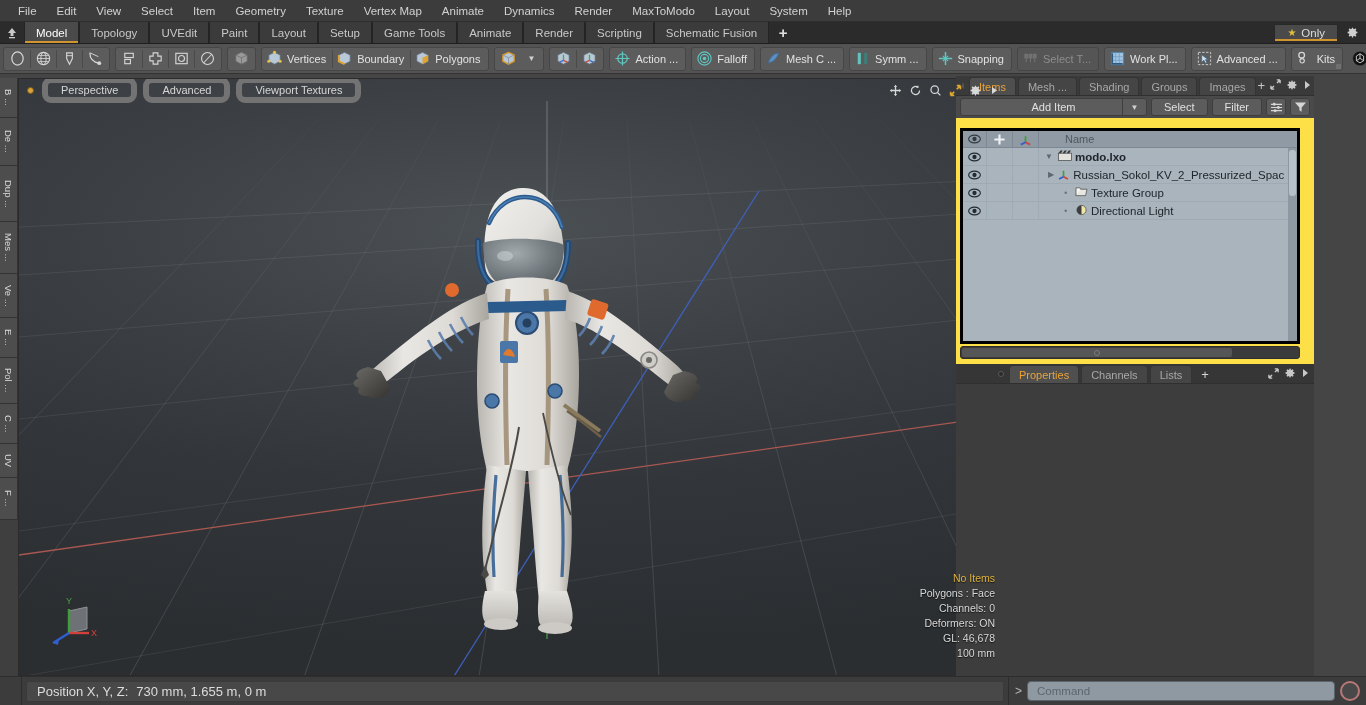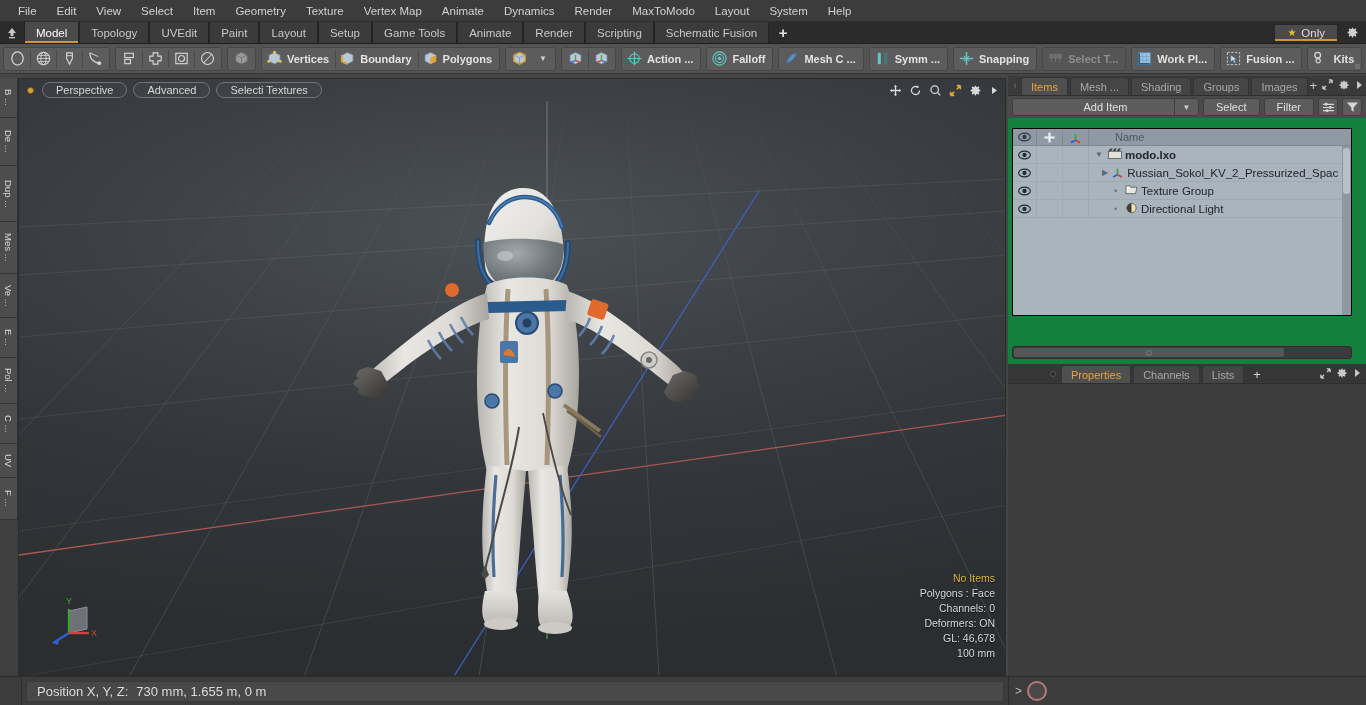--- a/index.html
+++ b/index.html
@@ -103,21 +103,21 @@
     padding: 0 1px;
   }
   .tbtn {
     height: 22px; min-width: 24px;
     display: flex; align-items: center; justify-content: center;
     gap: 4px;
     padding: 0 4px;
     font-size: 11px; color: #e2e2e2;
     white-space: nowrap;
   }
-  .tbtn.lbl { padding: 0 6px 0 3px; font-weight: bold; }
+  .tbtn.lbl { padding: 0 6px 0 3px; }
   .tbtn.dim { color: #8d8d8d; }
   .tsep { width: 1px; height: 18px; background: #4a4a4a; }
   .tbtn svg { display: block; }
   .tcaret { font-size: 8px; color: #d0d0d0; padding: 0 7px; }
 
   
   .vtabs {
     position: absolute; left: 0; top: 78px; width: 18px; height: 598px;
     background: #3f3f3f;
   }
@@ -155,21 +155,21 @@
     z-index: 6;
   }
   .vp-dot {
     width: 7px; height: 7px; border-radius: 50%;
     background: #d8a33a; margin-right: 8px;
     border: 1px solid #7c5c15;
   }
   .vp-pill {
     font-size: 11px; color: #d6d6d6;
     padding: 1px 13px;
-    border: 1px solid #737373;
+    border: 6px solid #737373;
     border-radius: 9px;
     margin-right: 6px;
     background: rgba(70,76,80,0.32);
     white-space: nowrap;
   }
   .vp-tools {
     position: absolute; right: 6px; top: 0; height: 22px;
     display: flex; align-items: center; gap: 7px;
     z-index: 6;
   }
@@ -183,23 +183,23 @@
     line-height: 15px;
     z-index: 6;
     text-shadow: 0 1px 1px rgba(0,0,0,0.7);
   }
   .vp-status .hot { color: #e0b23c; }
 
   .vp-gizmo { position: absolute; left: 28px; bottom: 22px; z-index: 6; }
 
   
   .rpanel {
-    position: absolute; left: 1008px; top: 76px;
+    position: absolute; left: 956px; top: 76px;
     width: 358px; height: 600px;
-    background: #15803d;
+    background: #fde047;
   }
   .ptabbar {
     height: 20px; display: flex; align-items: flex-end;
     background: #3a3a3a;
     padding-left: 4px;
     border-bottom: 1px solid #2f2f2f;
   }
   .ptabbar .pdot {
     width: 6px; height: 6px; border-radius: 50%;
     background: #2a2a2a; border: 1px solid #585858;
@@ -247,23 +247,23 @@
     font-size: 11px; color: #e0e0e0;
   }
   .iconbtn {
     width: 20px; height: 18px;
     background: #5c5c5c; border: 1px solid #3e3e3e; border-radius: 3px;
     display: flex; align-items: center; justify-content: center;
   }
 
   .itemlist {
     position: absolute; left: 4px; top: 52px;
-    width: 340px; height: 188px;
+    width: 340px; height: 216px;
     background: #a9b4bd;
-    border: 1px solid #000000;
+    border: 3px solid #000000;
     overflow: hidden;
   }
   .il-head {
     display: flex; height: 17px;
     background: #8f9aa4;
     border-bottom: 1px solid #7d8892;
     align-items: center;
   }
   .il-col { border-right: 1px solid #7d8892; height: 100%; display: flex; align-items: center; justify-content: center; }
   .il-c1 { width: 24px; } .il-c2 { width: 26px; } .il-c3 { width: 26px; }
@@ -602,21 +602,21 @@
         <span>Work Pl...</span>
       </div>
     </div>
 
     <div class="tgroup">
       <div class="tbtn lbl">
         <svg width="17" height="17" viewBox="0 0 18 18">
             <rect x="2.5" y="2.5" width="13" height="13" fill="none" stroke="#cfcfcf" stroke-width="1" stroke-dasharray="2.5 1.6"></rect>
             <path d="M6 5 L6 13 L8.3 10.8 L10 14 L11.6 13.2 L10 10.2 L13 10.2 Z" fill="#cfe0ee" stroke="#44637e" stroke-width="0.8"></path>
           </svg>
-        <span>Fusion ...</span>
+        <span>Advanced ...</span>
       </div>
     </div>
 
     <div style="flex:1"></div>
 
     <div class="tgroup" style="width:86px;position:relative;">
       <div class="tbtn lbl">
         <svg width="17" height="17" viewBox="0 0 18 18">
             <circle cx="6" cy="5.5" r="3" fill="none" stroke="#d6d6d6" stroke-width="1.4"></circle>
             <circle cx="6.5" cy="11.5" r="2.3" fill="none" stroke="#d6d6d6" stroke-width="1.2"></circle>
@@ -787,21 +787,21 @@
       <path d="M466 512 C462 528 462 540 468 545 C478 552 494 550 498 540 C500 530 499 520 497 512 Z" fill="url(#bootG)"></path>
       <path d="M548 512 C554 530 556 542 550 548 C540 556 524 553 520 543 C518 532 519 520 521 512 Z" fill="url(#bootG)"></path>
       <ellipse cx="482" cy="545" rx="17" ry="6" fill="#cdcac5"></ellipse>
       <ellipse cx="536" cy="549" rx="17" ry="6" fill="#cdcac5"></ellipse>
     </svg>
 
     <div class="vp-header">
       <div class="vp-dot"></div>
       <div class="vp-pill">Perspective</div>
       <div class="vp-pill">Advanced</div>
-      <div class="vp-pill">Selecti Textures</div>
+      <div class="vp-pill">Viewport Textures</div>
     </div>
 
     <div class="vp-tools">
       <span class="vi">
         <svg width="13" height="13" viewBox="0 0 16 16">
             <path d="M8 1 L10 3.6 H8.8 V7.2 H12.4 V6 L15 8 L12.4 10 V8.8 H8.8 V12.4 H10 L8 15 L6 12.4 H7.2 V8.8 H3.6 V10 L1 8 L3.6 6 V7.2 H7.2 V3.6 H6 Z" fill="#d8d8d8"></path>
           </svg>
       </span>
       <span class="vi">
         <svg width="13" height="13" viewBox="0 0 16 16">
@@ -1063,17 +1063,20 @@
   </div>
 
   <div class="bottombar">
     <div class="bb-handle"></div>
     <div class="bb-pos">
       <span class="lbl">Position X, Y, Z:</span>
       <span>730 mm, 1.655 m, 0 m</span>
     </div>
     <div class="bb-right">
       <span class="bb-chev">&gt;</span>
+      <div class="cmdinput">
+        <span>Command</span>
+      </div>
       <div class="recbtn"></div>
     </div>
   </div>
 
 </div>
 
 </body></html>

